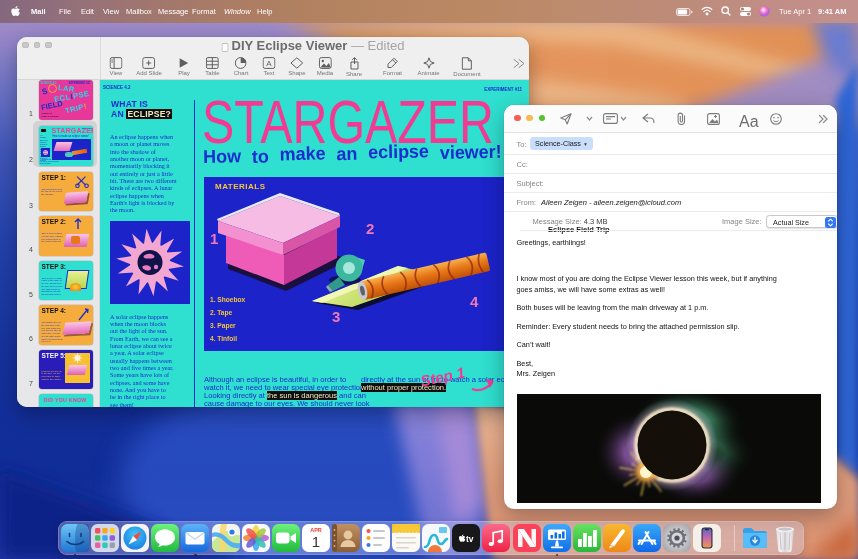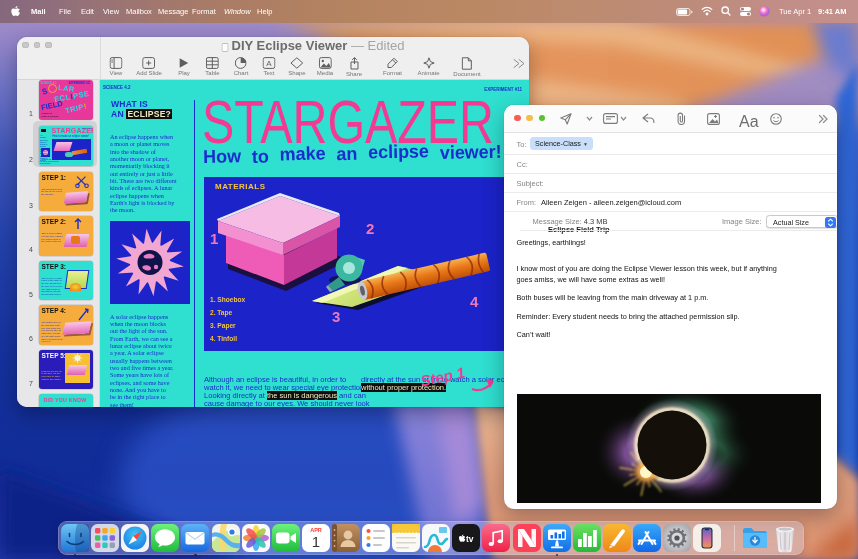--- a/index.html
+++ b/index.html
@@ -450,37 +450,38 @@
       </div>
 <div class="mrow" style="top:49.5px;height:19px;">
         <span class="mlabel abs" style="left:12.5px;top:6px;">Cc:</span>
       </div>
 <div class="mrow" style="top:68.5px;height:19px;">
         <span class="mlabel abs" style="left:12.5px;top:6px;">Subject:</span>
         <span class="mval abs" style="left:44px;top:6px;font-weight:bold;margin-top:46px;">Eclipse Field Trip</span>
       </div>
 <div class="mrow" style="top:87.5px;height:19px;">
         <span class="mlabel abs" style="left:12.5px;top:6px;">From:</span>
-        <span class="mval abs" style="left:37px;top:6px;">Aileen Zeigen - aileen.zeigen@icloud.com</span>
+        <span class="mval abs" style="left:37px;top:6px;font-style:italic;">Aileen Zeigen - aileen.zeigen@icloud.com</span>
       </div>
 <div class="mrow" style="top:106.5px;height:19px;margin-left:16px;">
         <span class="mlabel abs" style="left:12.5px;top:6px;">Message Size: <span style="color:#3c3c3c;">4.3 MB</span></span>
 <span class="mlabel abs" style="left:202px;top:6px;">Image Size:</span>
 <span class="abs" style="left:246px;top:3.5px;width:72px;height:13.5px;background:#fff;border:0.5px solid #c9c9c9;border-radius:3.5px;box-shadow:0 0.5px 1px rgba(0,0,0,.12);font-size:7.2px;line-height:13.5px;color:#1a1a1a;padding-left:6px;box-sizing:border-box;">Actual Size
 <svg class="abs" style="right:1.5px;top:1.25px" width="11" height="11" viewBox="0 0 11 11">
             <rect width="11" height="11" rx="2.5" fill="#3478f6"></rect>
             <path d="M3.2 4.4 5.5 2.2 7.8 4.4M3.2 6.6 5.5 8.8 7.8 6.6" fill="none" stroke="#fff" stroke-width="1.1" stroke-linejoin="round"></path>
           </svg></span>
       </div>
 <div class="abs" style="left:12.5px;top:133.5px;width:278px;font-size:7.3px;line-height:10.3px;color:#111;">
-<p style="margin:0 0 16px 0;">Greetings, earthlings!</p>
+<p style="margin:0 0 26px 0;">Greetings, earthlings!</p>
 <p style="margin:0 0 8.2px 0;">I know most of you are doing the Eclipse Viewer lesson this week, but if anything goes amiss, we will have some extras as well!</p>
 <p style="margin:0 0 8.2px 0;">Both buses will be leaving from the main driveway at 1 p.m.</p>
 <p style="margin:0 0 8.2px 0;">Reminder: Every student needs to bring the attached permission slip.</p>
 <p style="margin:0 0 8.2px 0;">Can’t wait!</p>
+<p style="margin:0;">Best,<br>Mrs. Zeigen</p>
 </div>
 <svg class="abs" style="left:13.3px;top:289.5px" width="304" height="109" viewBox="0 0 304 109">
 <defs>
 <radialGradient id="corona" cx="0.5" cy="0.5" r="0.5">
             <stop offset="0.70" stop-color="#f8ecd0" stop-opacity="0.85"></stop>
             <stop offset="0.80" stop-color="#caa8b8" stop-opacity="0.5"></stop>
             <stop offset="0.92" stop-color="#6a7888" stop-opacity="0.2"></stop>
             <stop offset="1" stop-color="#000" stop-opacity="0"></stop>
           </radialGradient>
 <radialGradient id="greenG" cx="0.5" cy="0.5" r="0.5">

